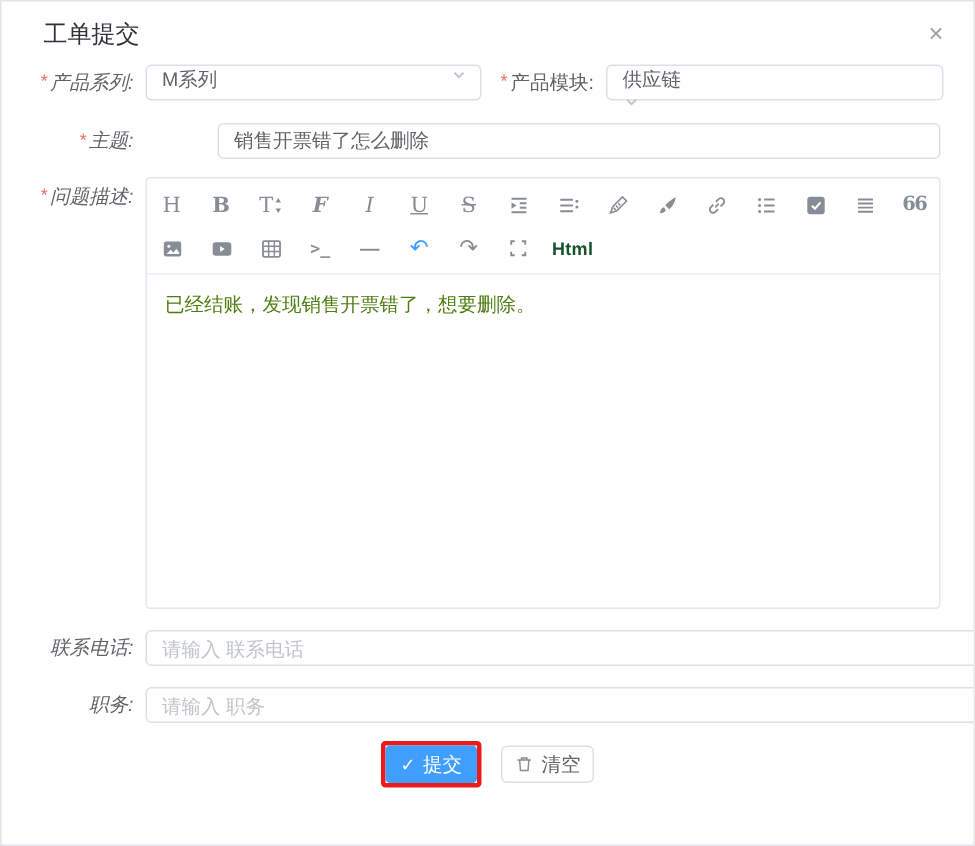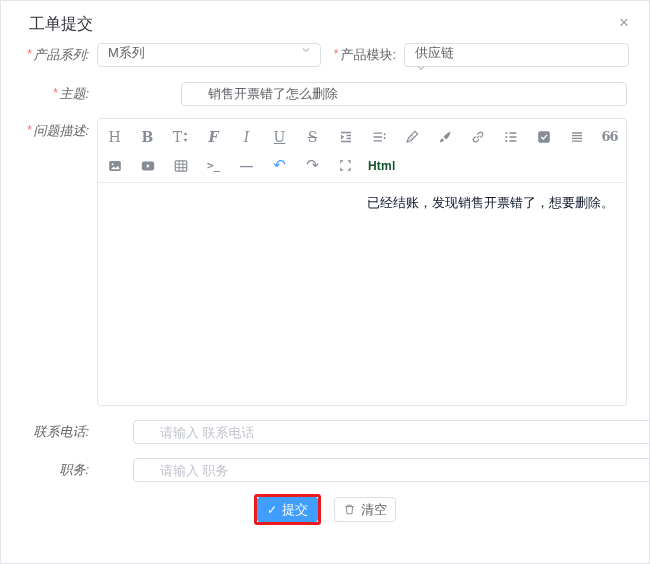--- a/index.html
+++ b/index.html
@@ -14,21 +14,21 @@
 
   
   .row { display:flex; align-items:center; margin:0 22px 0 20px; }
   .mt8{margin-top:8px;} .mt15{margin-top:15px;gap:48px;} .mt14{margin-top:14px;} .mt12{margin-top:12px;}
   .lbl { flex:none; text-align:right; padding-right:8px; font-size:13px; color:#606266; line-height:24px; white-space:nowrap; }
   .w1{width:76px;font-style:italic;} .w2{width:83px;}
   .req { color:#f56c6c; font-size:12px; margin-right:2px; position:relative; top:-1px; }
   .lbl-top { align-self:flex-start; line-height:22px; margin-top:2px; }
 
   .ctrl { height:24px; border:1px solid #dcdfe6; border-radius:4px; background:#fff; font-size:13px; color:#606266; font-family:inherit; }
-  input.ctrl { padding:0 26px; outline:none; width:100%;margin-left:36px; }
+  input.ctrl { padding:0 10px; outline:none; width:100%; }
   input.ctrl::placeholder { color:#c0c4cc; }
   .in200{width:200px; flex:none;} .flex1{flex:1;}
   .select { display:flex; align-items:flex-start; justify-content:space-between; padding:0 8px 0 10px; cursor:pointer; flex:none; }
   .sel1{width:224px;} .sel2{width:225px;flex-direction:column;}
   .sel-val { color:#606266; }
 
   
   .editor { flex:1; height:288px; border:1px solid #e1e7ee; border-radius:3px; display:flex; flex-direction:column; overflow:hidden; }
   .tb-row { display:flex; align-items:center; height:29px; padding-left:6px; flex:none; }
   .tb-row.first { margin-top:3px; }
@@ -38,21 +38,21 @@
   .tl.un { text-decoration:underline; }
   .tl.st { text-decoration:line-through; }
   .tsize { display:flex; align-items:center; gap:1px; }
   .quote66 { font-family:"DejaVu Serif",serif; font-size:13px; font-weight:bold; letter-spacing:-1px; }
   .mono { font-family:"DejaVu Sans Mono","Liberation Mono",monospace; font-size:11px; font-weight:bold; }
   .hrglyph { font-weight:bold; font-size:13px; }
   .arrow { font-family:"DejaVu Sans",sans-serif; font-size:15px; line-height:1; }
   .undo-blue { color:#409eff; }
   .html-txt { font-size:12px; font-weight:600; color:#14532d; letter-spacing:.2px; }
   .tb-sep { height:1px; background:#e9edf3; margin:2px 0 0 0; flex:none; }
-  .ed-body { flex:1; padding:10px 12px; font-size:13px; color:#0f172a; line-height:1.6; cursor:text;text-align:right; }
+  .ed-body { flex:1; padding:10px 12px; font-size:13px; color:#4d7c0f; line-height:1.6; cursor:text; }
   .ic { display:block; }
 
   
   .footer { display:flex; justify-content:center; align-items:center; margin-top:12px; gap:13px; }
   .hl-box { border:3px solid #ec1a1a; border-radius:3px; padding:0; line-height:0; }
   .btn { height:25px; display:inline-flex; align-items:center; gap:5px; border-radius:4px; font-size:13px; cursor:pointer; line-height:1; }
   .btn-primary { background:#409eff; border:1px solid #409eff; color:#fff; padding:0 9px; border-radius:3px; }
   .btn-plain { background:#fff; border:1px solid #dcdfe6; color:#606266; padding:0 8px; }
   .chk { font-size:12px; }
 </style>

